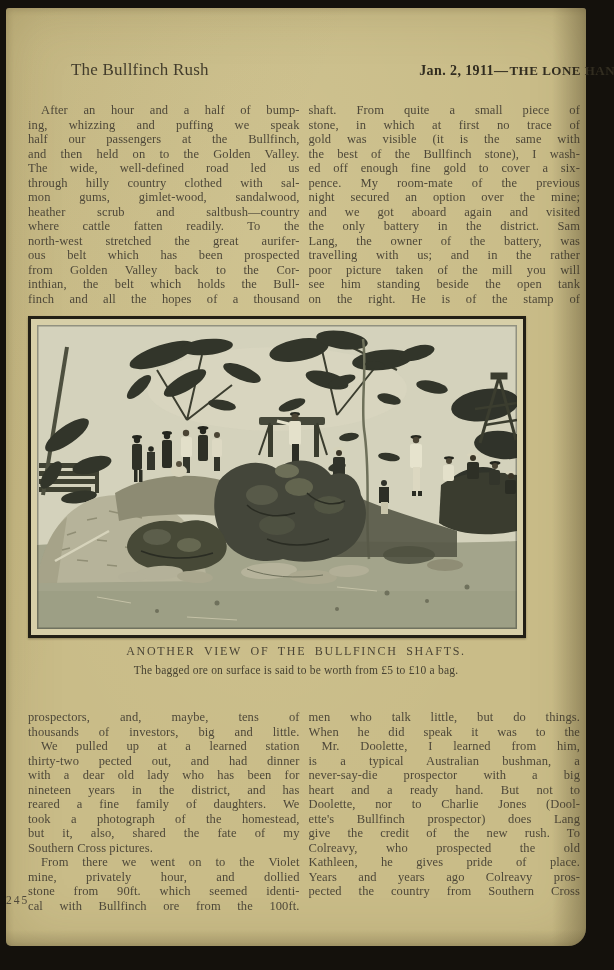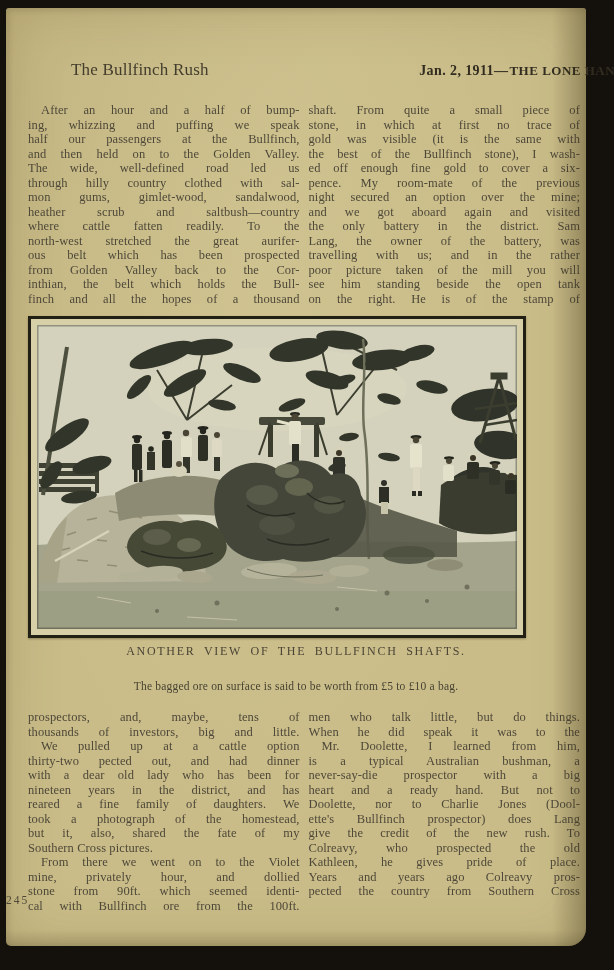--- a/index.html
+++ b/index.html
@@ -44,21 +44,21 @@
   .tline.ind{text-indent:13px;}
   .photo-wrap{position:absolute;top:308px;left:22px;}
   .photo-frame{
     border:3px solid #221f15;padding:6px;background:#d7cfa8;
     width:480px;height:304px;box-sizing:content-box;
     box-shadow:0 1px 2px rgba(40,32,12,.35);
   }
   .photo-frame svg{display:block;}
   .caption{position:absolute;top:636px;left:0;width:580px;text-align:center;color:#474232;}
   .cap-title{font-size:12px;letter-spacing:1.7px;word-spacing:4px;color:#4a4435;}
-  .cap-sub{font-size:11.5px;margin-top:21px;letter-spacing:.2px;}
+  .cap-sub{font-size:11.5px;margin-top:5px;letter-spacing:.2px;}
   .page-number{
     position:absolute;top:886px;left:0;width:540px;text-align:left;
     font-size:11.5px;letter-spacing:2px;color:#4e4839;
   }
 </style>
 </head>
 <body>
 
 <div class="page">
 
@@ -334,21 +334,21 @@
 
   <div class="caption">
     <div class="cap-title">ANOTHER VIEW OF THE BULLFINCH SHAFTS.</div>
     <div class="cap-sub">The bagged ore on surface is said to be worth from £5 to £10 a bag.</div>
   </div>
 
   <div class="cols bottom">
     <div class="col">
         <div class="tline">prospectors, and, maybe, tens of</div>
         <div class="tline">thousands of investors, big and little.</div>
-        <div class="tline ind">We pulled up at a cattle option</div>
+        <div class="tline ind">We pulled up at a learned station</div>
         <div class="tline">thirty-two pected out, and had dinner</div>
         <div class="tline">with a dear old lady who has been for</div>
         <div class="tline">nineteen years in the district, and has</div>
         <div class="tline">reared a fine family of daughters. We</div>
         <div class="tline">took a photograph of the homestead,</div>
         <div class="tline">but it, also, shared the fate of my</div>
         <div class="tline noj">Southern Cross pictures.</div>
         <div class="tline ind">From there we went on to the Violet</div>
         <div class="tline">mine, privately hour, and dollied</div>
         <div class="tline">stone from 90ft. which seemed identi-</div>

